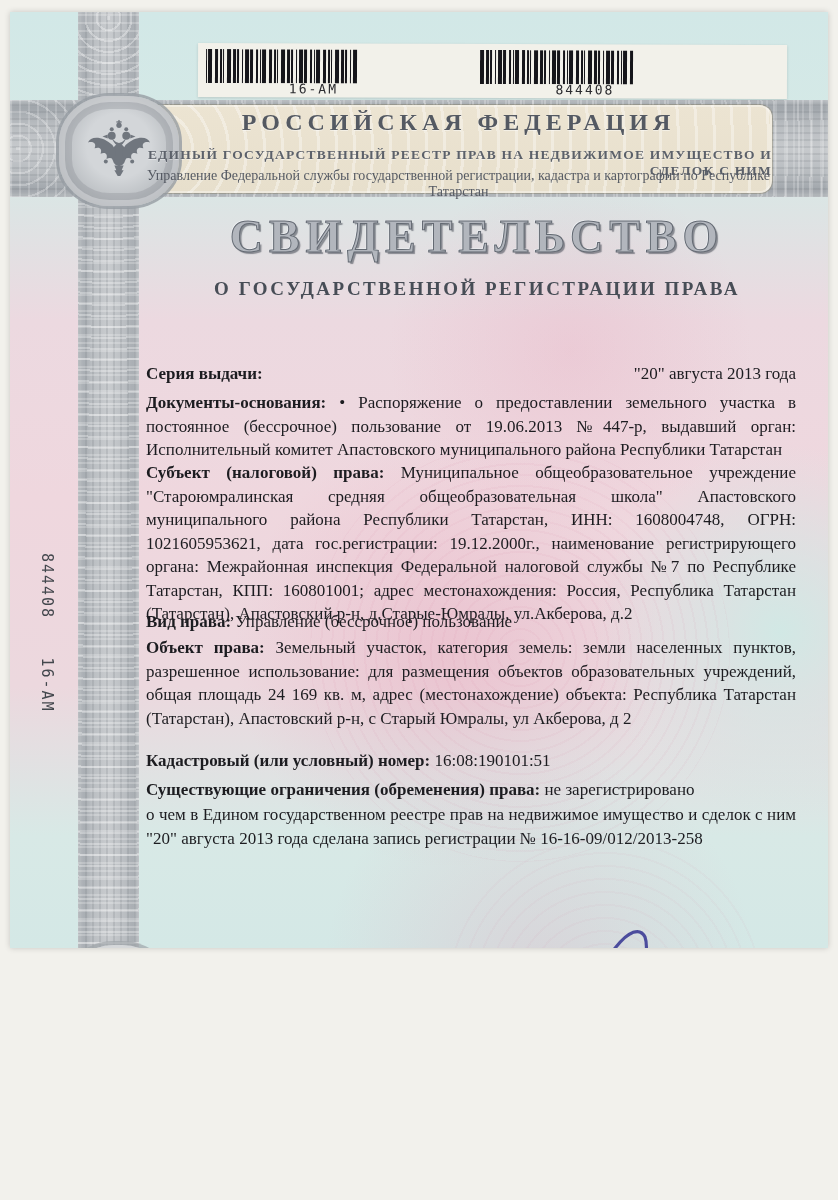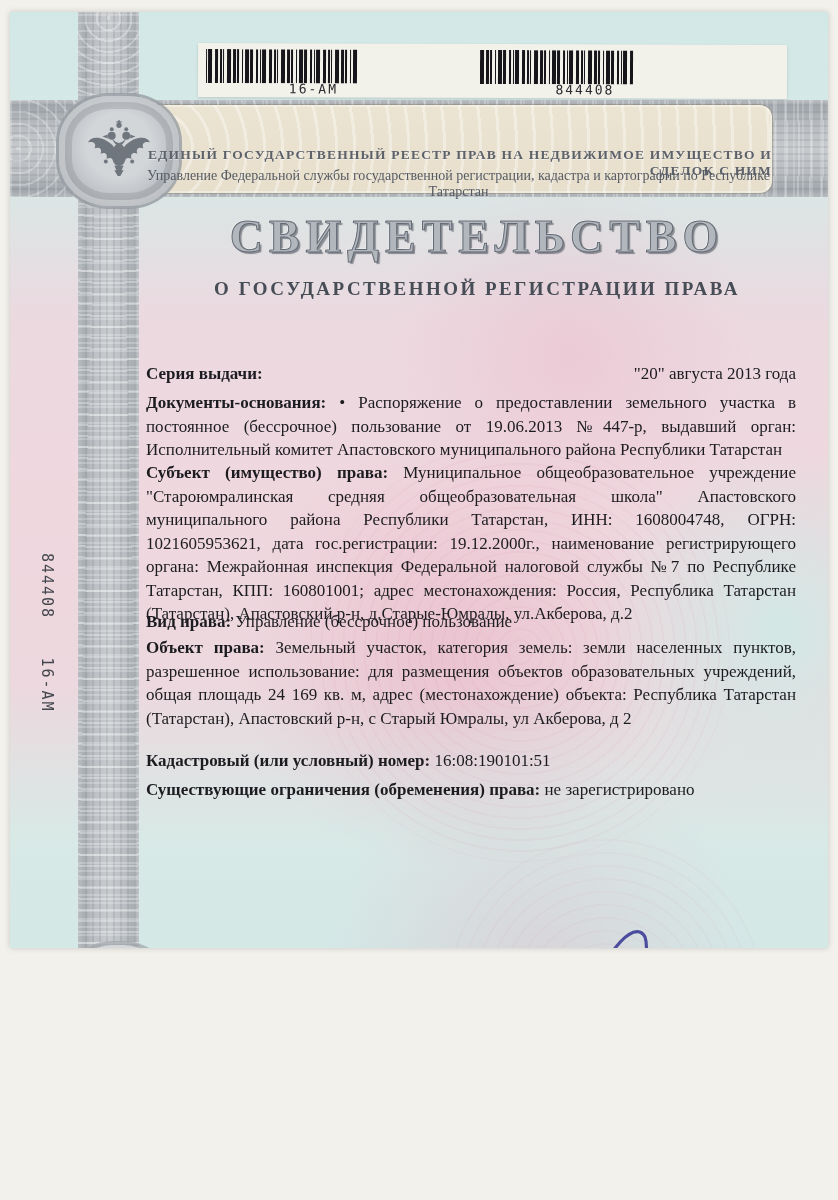--- a/index.html
+++ b/index.html
@@ -148,54 +148,56 @@
     </svg>
   </div>
 
   <div class="bc-strip">
     <div class="barcode" style="left:8px;width:215px;"><i style="width: 1px; margin-right: 1px;"></i><i style="width: 4px; margin-right: 3px;"></i><i style="width: 3px; margin-right: 2px;"></i><i style="width: 2px; margin-right: 1px;"></i><i style="width: 1px; margin-right: 3px;"></i><i style="width: 4px; margin-right: 2px;"></i><i style="width: 3px; margin-right: 1px;"></i><i style="width: 2px; margin-right: 3px;"></i><i style="width: 1px; margin-right: 2px;"></i><i style="width: 4px; margin-right: 1px;"></i><i style="width: 3px; margin-right: 3px;"></i><i style="width: 2px; margin-right: 2px;"></i><i style="width: 1px; margin-right: 1px;"></i><i style="width: 4px; margin-right: 3px;"></i><i style="width: 3px; margin-right: 2px;"></i><i style="width: 2px; margin-right: 1px;"></i><i style="width: 1px; margin-right: 3px;"></i><i style="width: 4px; margin-right: 2px;"></i><i style="width: 3px; margin-right: 1px;"></i><i style="width: 2px; margin-right: 3px;"></i><i style="width: 1px; margin-right: 2px;"></i><i style="width: 4px; margin-right: 1px;"></i><i style="width: 3px; margin-right: 3px;"></i><i style="width: 2px; margin-right: 2px;"></i><i style="width: 1px; margin-right: 1px;"></i><i style="width: 4px; margin-right: 3px;"></i><i style="width: 3px; margin-right: 2px;"></i><i style="width: 2px; margin-right: 1px;"></i><i style="width: 1px; margin-right: 3px;"></i><i style="width: 4px; margin-right: 2px;"></i><i style="width: 3px; margin-right: 1px;"></i><i style="width: 2px; margin-right: 3px;"></i><i style="width: 1px; margin-right: 2px;"></i><i style="width: 4px; margin-right: 1px;"></i></div>
     <div class="bc-label" style="left:8px;width:215px;">16-АМ</div>
     <div class="barcode" style="left:282px;width:210px;"><i style="width: 4px; margin-right: 2px;"></i><i style="width: 3px; margin-right: 1px;"></i><i style="width: 2px; margin-right: 3px;"></i><i style="width: 1px; margin-right: 2px;"></i><i style="width: 4px; margin-right: 1px;"></i><i style="width: 3px; margin-right: 3px;"></i><i style="width: 2px; margin-right: 2px;"></i><i style="width: 1px; margin-right: 1px;"></i><i style="width: 4px; margin-right: 3px;"></i><i style="width: 3px; margin-right: 2px;"></i><i style="width: 2px; margin-right: 1px;"></i><i style="width: 1px; margin-right: 3px;"></i><i style="width: 4px; margin-right: 2px;"></i><i style="width: 3px; margin-right: 1px;"></i><i style="width: 2px; margin-right: 3px;"></i><i style="width: 1px; margin-right: 2px;"></i><i style="width: 4px; margin-right: 1px;"></i><i style="width: 3px; margin-right: 3px;"></i><i style="width: 2px; margin-right: 2px;"></i><i style="width: 1px; margin-right: 1px;"></i><i style="width: 4px; margin-right: 3px;"></i><i style="width: 3px; margin-right: 2px;"></i><i style="width: 2px; margin-right: 1px;"></i><i style="width: 1px; margin-right: 3px;"></i><i style="width: 4px; margin-right: 2px;"></i><i style="width: 3px; margin-right: 1px;"></i><i style="width: 2px; margin-right: 3px;"></i><i style="width: 1px; margin-right: 2px;"></i><i style="width: 4px; margin-right: 1px;"></i><i style="width: 3px; margin-right: 3px;"></i><i style="width: 2px; margin-right: 2px;"></i><i style="width: 1px; margin-right: 1px;"></i><i style="width: 4px; margin-right: 3px;"></i><i style="width: 3px; margin-right: 2px;"></i></div>
     <div class="bc-label" style="left:282px;width:210px;">844408</div>
   </div>
 
+  <div class="hdr hdr1">РОССИЙСКАЯ ФЕДЕРАЦИЯ</div>
   <div class="hdr hdr2">ЕДИНЫЙ ГОСУДАРСТВЕННЫЙ РЕЕСТР ПРАВ НА НЕДВИЖИМОЕ ИМУЩЕСТВО И СДЕЛОК С НИМ</div>
   <div class="hdr hdr3">Управление Федеральной службы государственной регистрации, кадастра и картографии по Республике Татарстан</div>
 
   <div class="title">СВИДЕТЕЛЬСТВО</div>
   <div class="subtitle">О ГОСУДАРСТВЕННОЙ РЕГИСТРАЦИИ ПРАВА</div>
 
   <p class="body-p row-date" style="top:350px;">
     <b>Серия выдачи:</b>
     <span>"20" августа 2013 года</span>
   </p>
   <p class="body-p" style="top:379px;">
     <b>Документы-основания:</b>
     <span>• Распоряжение о предоставлении земельного участка в постоянное (бессрочное) пользование от 19.06.2013 №447-р, выдавший орган: Исполнительный комитет Апастовского муниципального района Республики Татарстан</span>
   </p>
   <p class="body-p" style="top:449px;">
-    <b>Субъект (имущество) права:</b>
+    <b>Субъект (налоговой) права:</b>
     <span>Муниципальное общеобразовательное учреждение "Староюмралинская средняя общеобразовательная школа" Апастовского муниципального района Республики Татарстан, ИНН: 1608004748, ОГРН: 1021605953621, дата гос.регистрации: 19.12.2000г., наименование регистрирующего органа: Межрайонная инспекция Федеральной налоговой службы №7 по Республике Татарстан, КПП: 160801001; адрес местонахождения: Россия, Республика Татарстан (Татарстан), Апастовский р-н, д.Старые-Юмралы, ул.Акберова, д.2</span>
   </p>
   <p class="body-p" style="top:598px;">
     <b>Вид права:</b>
     <span>Управление (бессрочное) пользование</span>
   </p>
   <p class="body-p" style="top:624px;">
     <b>Объект права:</b>
     <span>Земельный участок, категория земель: земли населенных пунктов, разрешенное использование: для размещения объектов образовательных учреждений, общая площадь 24 169 кв. м, адрес (местонахождение) объекта: Республика Татарстан (Татарстан), Апастовский р-н, с Старый Юмралы, ул Акберова, д 2</span>
   </p>
   <p class="body-p" style="top:737px;">
     <b>Кадастровый (или условный) номер:</b>
     <span>16:08:190101:51</span>
   </p>
   <p class="body-p" style="top:766px;">
     <b>Существующие ограничения (обременения) права:</b>
     <span>не зарегистрировано</span>
   </p>
+  <p class="body-p" style="top:791px;">о чем в Едином государственном реестре прав на недвижимое имущество и сделок с ним  "20" августа 2013 года сделана запись регистрации № 16-16-09/012/2013-258</p>
 
   <div class="sig-label" style="left:108px;top:987px;font-weight:bold;">Регистратор</div>
   <div class="sig-label" style="left:378px;top:983px;">Шавалиева Г. Р.</div>
   <div class="sig-label small-cap" style="left:498px;top:1015px;">м.п.</div>
   <div class="sig-line"></div>
   <div class="sig-label" style="left:592px;top:1015px;font-size:16px;">(подпись)</div>
 
   <svg class="stamp" viewBox="-100 -100 200 200">
     <g fill="none" stroke="#3f57a8">
       <circle r="92" stroke-width="3"></circle>

